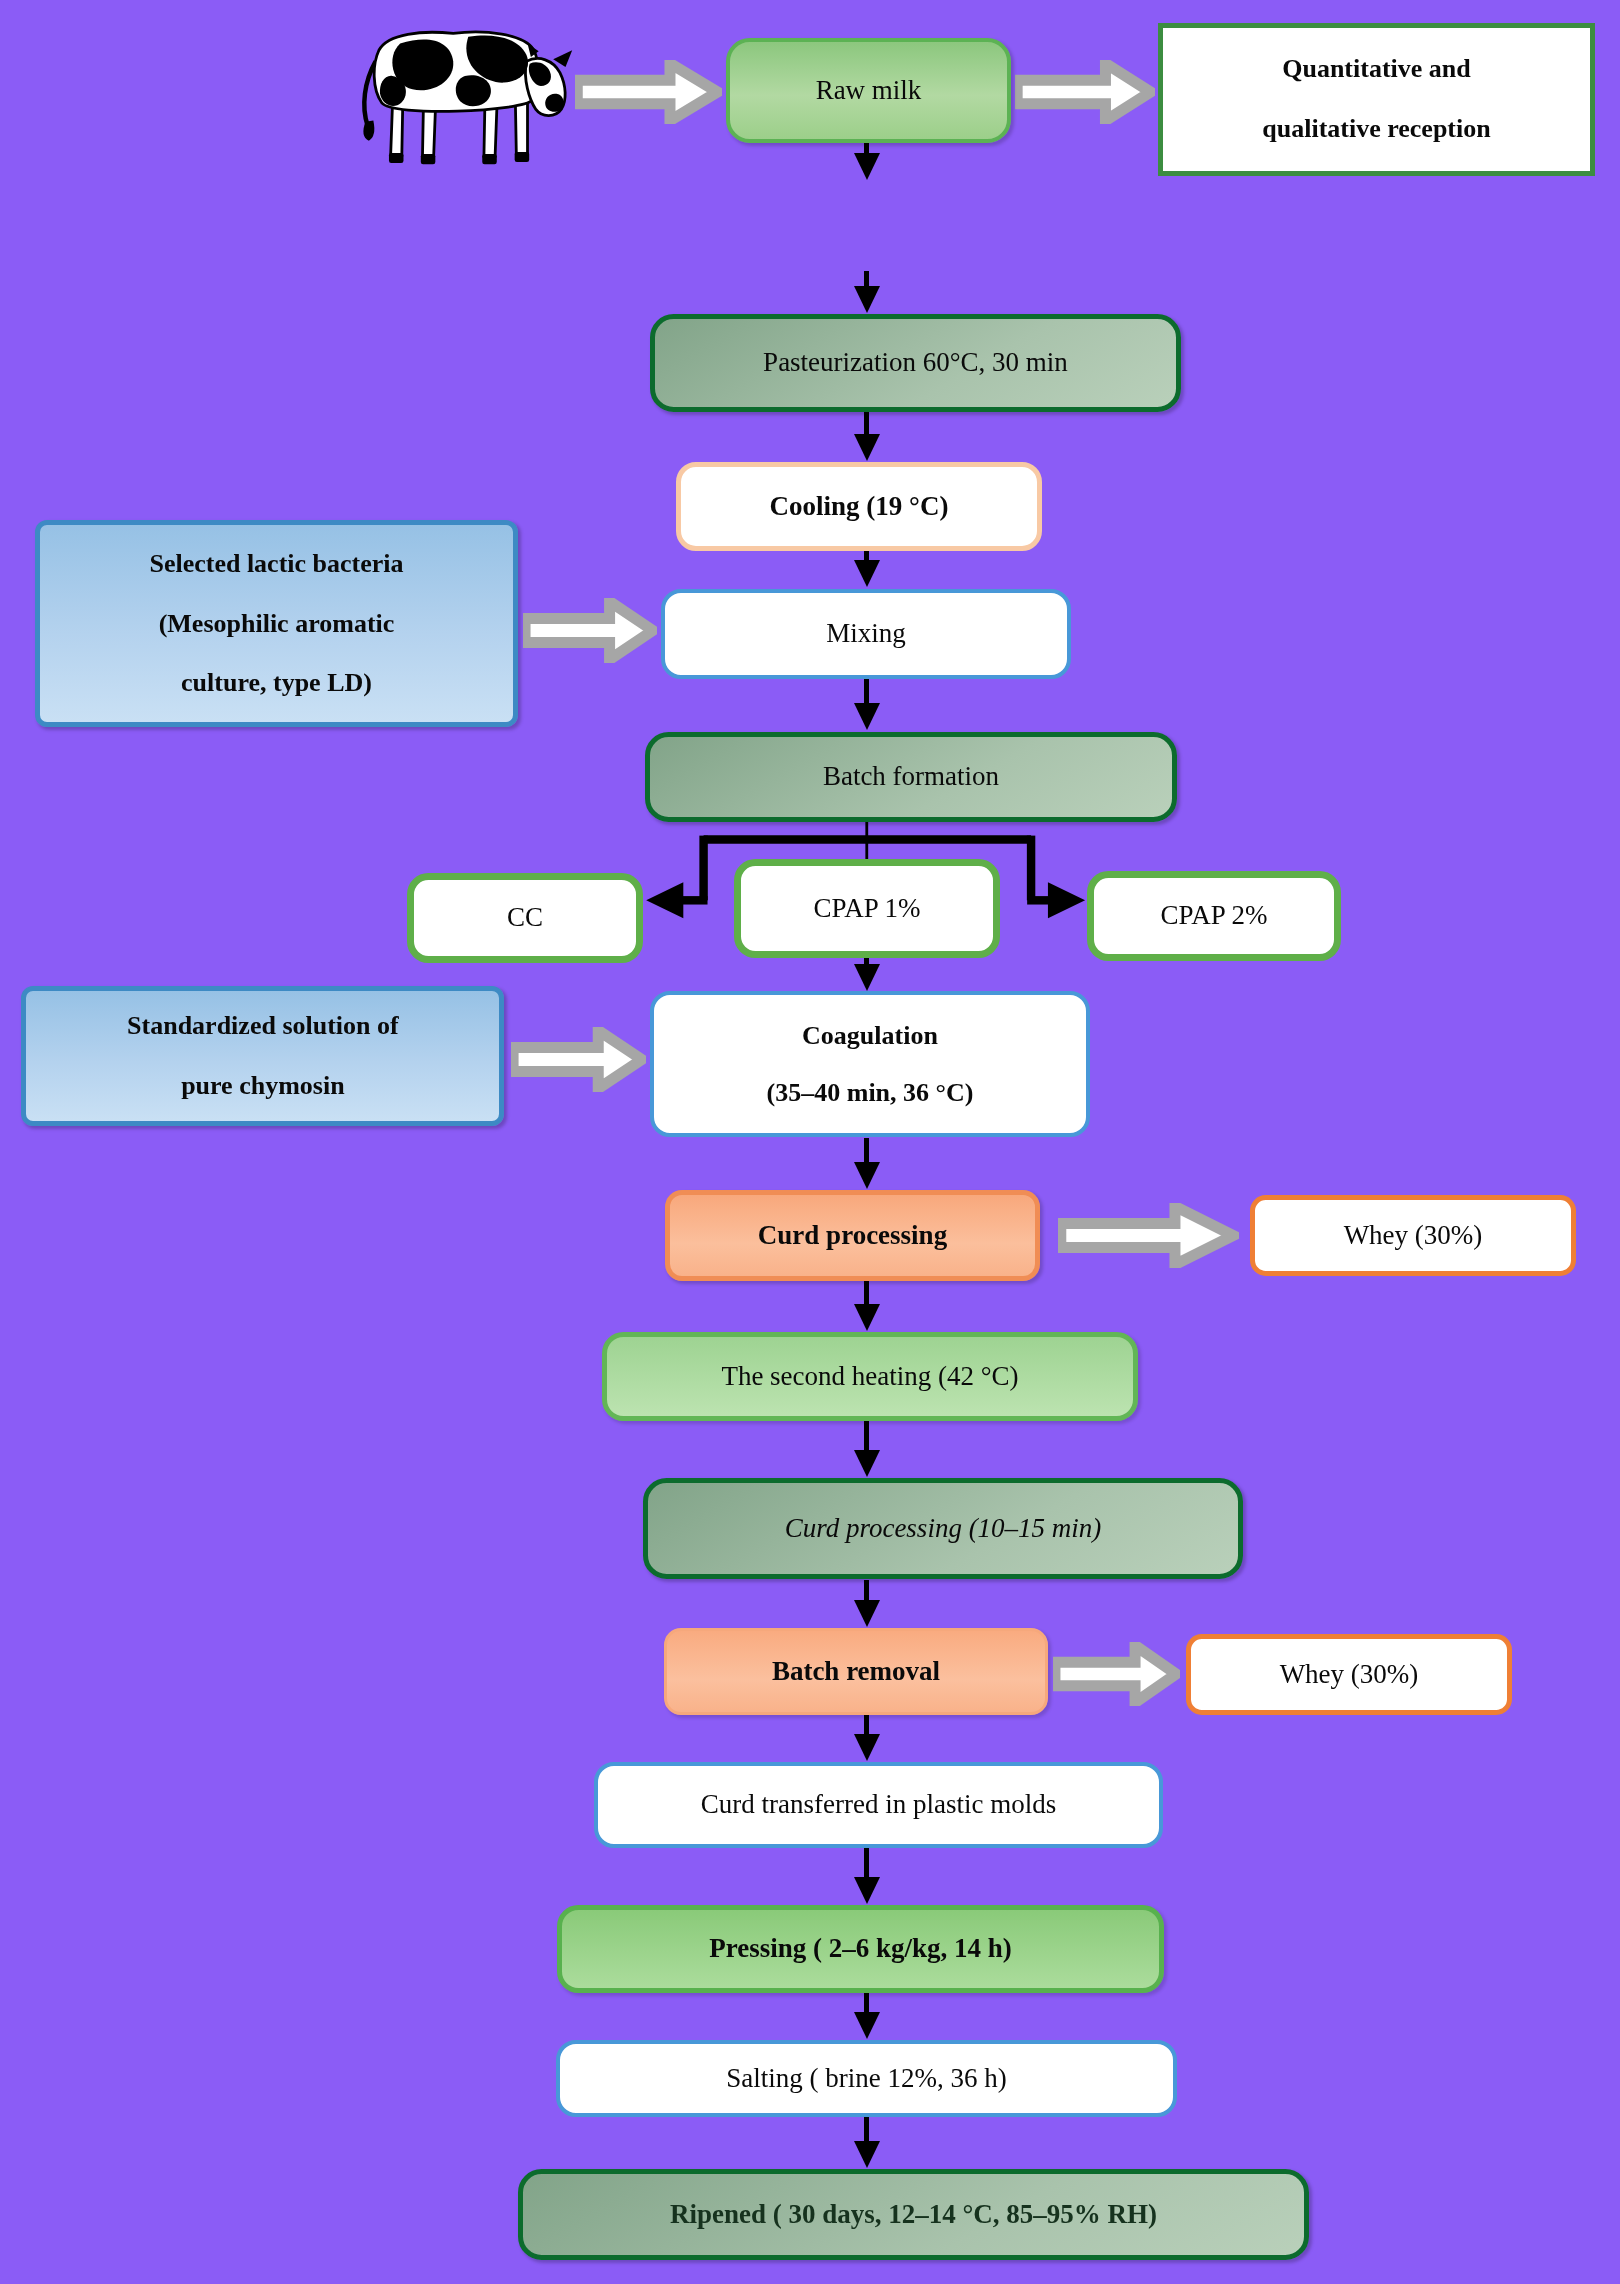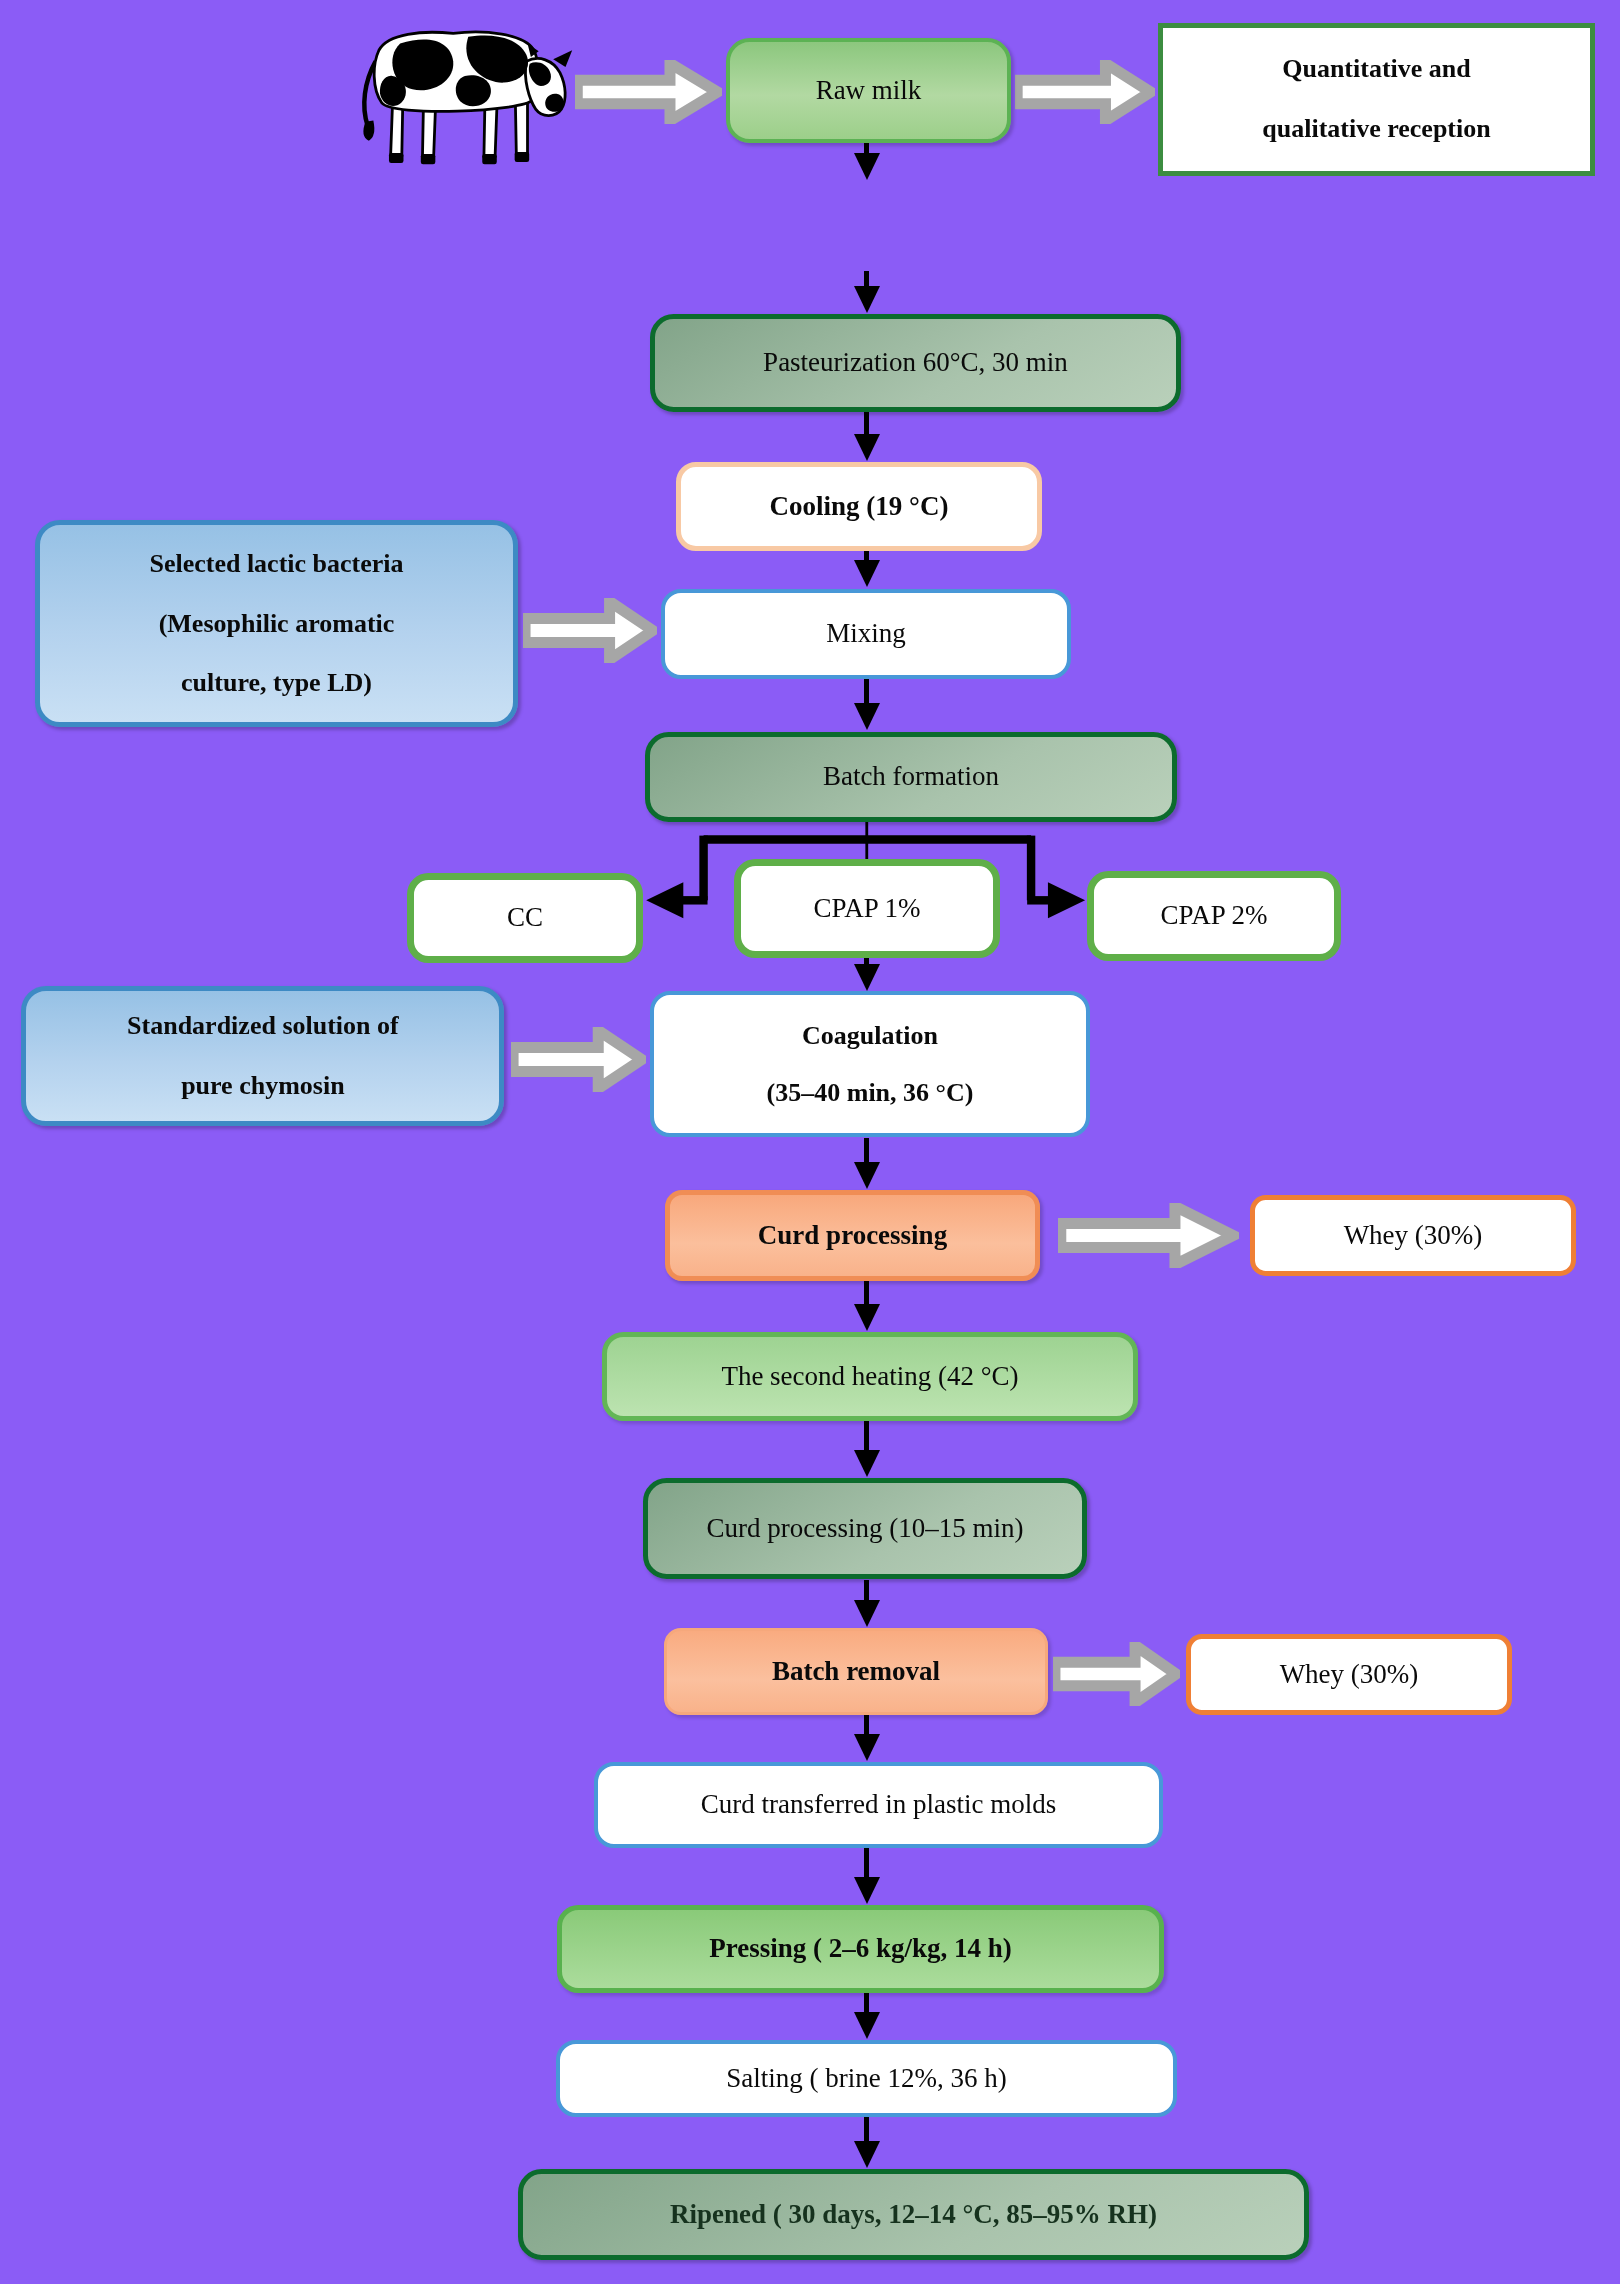--- a/index.html
+++ b/index.html
@@ -10,21 +10,21 @@
   .multi{line-height:2.3;}
   .b{font-weight:bold;}
   
   .green-fill{background:linear-gradient(180deg,#8cc77e 0%,#b2d9a2 55%,#9ccf8a 100%);
               border:4.5px solid #5cb254;border-radius:23.6px;box-shadow:2.3px 2.8px 3.4px rgba(0,0,0,.18);}
   .reception{background:#fff;border:5.6px solid #3c8d40;border-radius:0;}
   .peach{background:#fff;border:5.6px solid #f8c9a4;border-radius:20px;}
   .sage{background:linear-gradient(150deg,#82a489 0%,#a9c3ac 60%,#b9d0ba 100%);
         border:5.6px solid #0c6b2d;border-radius:23.6px;box-shadow:2.3px 2.8px 3.4px rgba(0,0,0,.22);margin-left:48px;}
   .blue-fill{background:linear-gradient(180deg,#96c1e5 0%,#b4d2ee 55%,#c9e0f4 100%);
-             border:5px solid #3d8ac4;border-radius:25px;box-shadow:2.3px 2.8px 3.4px rgba(0,0,0,.22);}
+             border:5px solid #3d8ac4;border-radius:12px;box-shadow:2.3px 2.8px 3.4px rgba(0,0,0,.22);}
   .blue-line{background:#fff;border:4.5px solid #4898d8;border-radius:20px;}
   .cpap{background:#fff;border:7.9px solid #5faf49;border-radius:21.4px;}
   .salmon{background:linear-gradient(180deg,#f8a87c 0%,#fbbf9c 60%,#f9b28a 100%);
           border:5px solid #f08d55;border-radius:17px;box-shadow:2.3px 2.8px 3.4px rgba(0,0,0,.18);}
   .salmon2{background:linear-gradient(180deg,#f9ab80 0%,#fbc09e 60%,#f9b28a 100%);
            border:3.9px solid #f6a87c;border-radius:17px;box-shadow:2.3px 2.8px 3.4px rgba(0,0,0,.15);}
   .whey{background:#fff;border:5.6px solid #ef7f35;border-radius:15.8px;}
   .lightgreen{background:linear-gradient(180deg,#9ed392 0%,#bce3b0 100%);
               border:5px solid #62b656;border-radius:21.4px;box-shadow:2.3px 2.8px 3.4px rgba(0,0,0,.15);}
   .pressing{background:linear-gradient(180deg,#8aca79 0%,#abdc9c 100%);
@@ -163,21 +163,21 @@
 
   <div class="node blue-line b multi" style="left:650px;top:991px;width:440px;height:146px;font-size:26px;line-height:2.2;">Coagulation
 (35–40 min, 36 °C)</div>
 
   <div class="node salmon b" style="left:665px;top:1190px;width:375px;height:91px;">Curd processing</div>
 
   <div class="node whey" style="left:1250px;top:1195px;width:326px;height:81px;">Whey (30%)</div>
 
   <div class="node lightgreen" style="left:602px;top:1332px;width:536px;height:89px;">The second heating (42 °C)</div>
 
-  <div class="node sage" style="left:595px;top:1478px;width:444px;height:101px;">Curd processing (10–15 min)</div>
+  <div class="node sage" style="left:595px;top:1478px;width:600px;height:101px;font-style:italic;">Curd processing (10–15 min)</div>
 
   <div class="node salmon2 b" style="left:664px;top:1628px;width:384px;height:87px;">Batch removal</div>
 
   <div class="node whey" style="left:1186px;top:1634px;width:326px;height:81px;">Whey (30%)</div>
 
   <div class="node blue-line" style="left:594px;top:1762px;width:569px;height:86px;">Curd transferred in plastic molds</div>
 
   <div class="node pressing b" style="left:557px;top:1905px;width:607px;height:88px;">Pressing ( 2–6 kg/kg, 14 h)</div>
 
   <div class="node blue-line" style="left:556px;top:2040px;width:621px;height:77px;">Salting ( brine 12%, 36 h)</div>

